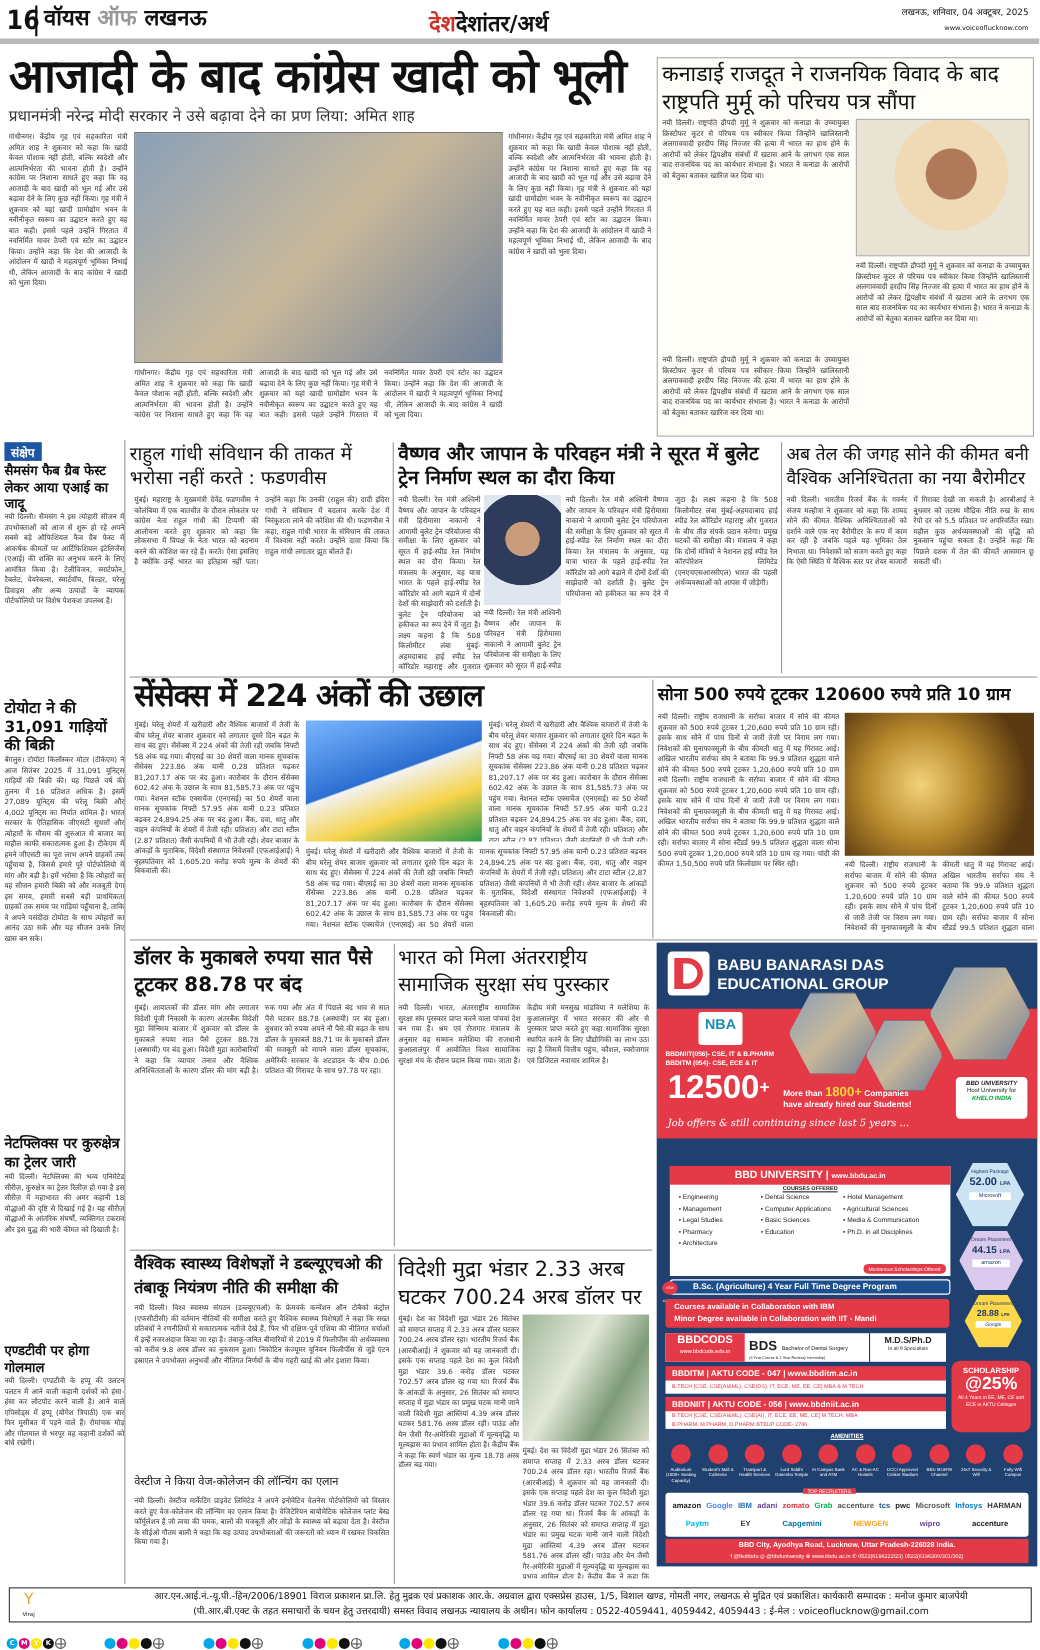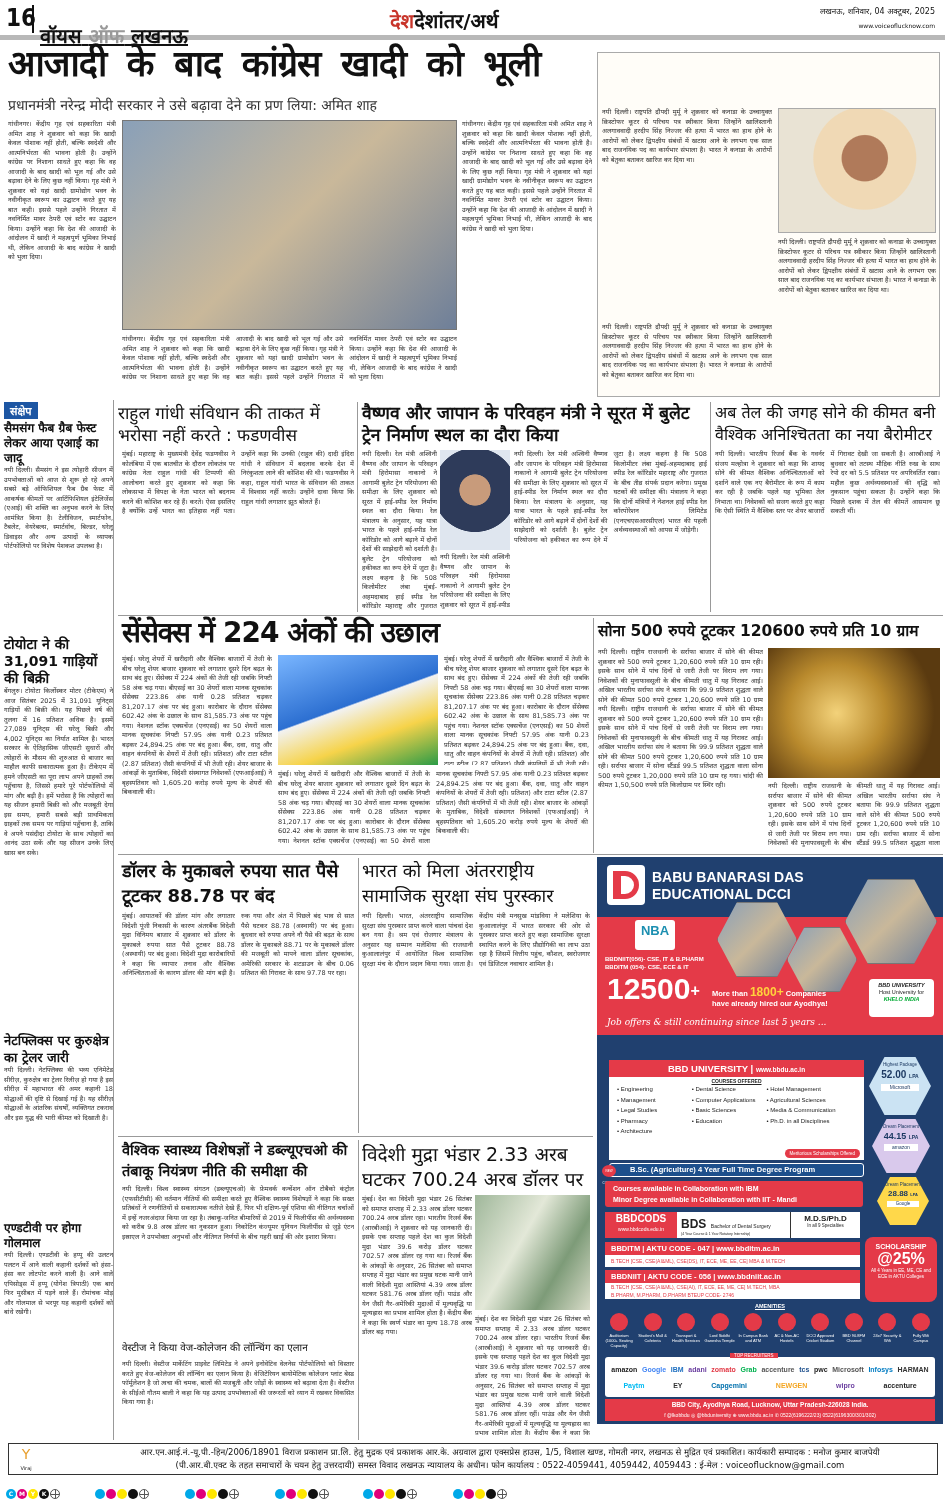--- a/index.html
+++ b/index.html
@@ -1,21 +1,21 @@
 <!DOCTYPE html>
 <html><head>
 <meta charset="utf-8">
 <style>
   * { box-sizing: border-box; margin: 0; padding: 0; }
   body { width: 945px; height: 1500px; background: #fff; font-family: "DejaVu Sans", sans-serif; color: #111; position: relative; overflow: hidden; }
   .abs { position: absolute; }
   .masthead { left: 0; top: 0; width: 945px; height: 40px; border-bottom: 5px solid #b8b8b8; }
   .pgno { left: 6px; top: 4px; font-size: 24px; font-weight: bold; font-family: "DejaVu Sans Condensed", "DejaVu Sans", sans-serif; }
   .pgsep { left: 32px; top: 5px; width: 2px; height: 28px; background: #111; }
-  .paper { left: 40px; top: 22px; font-size: 20px; font-weight: bold; text-decoration: underline; }
+  .paper { left: 40px; top: 2px; font-size: 20px; font-weight: bold; }
   .paper .gray { color: #999; }
   .section { left: 390px; top: 7px; font-size: 20px; font-weight: bold; }
   .section .red { color: #c8352b; }
   .dateline { right: 10px; top: 5px; font-size: 8px; text-align: right; line-height: 14px; }
   .dateline .url { font-size: 6px; }
   .headline-xl { font-weight: bold; letter-spacing: -1px; line-height: 1.05; }
   .sub { color: #333; }
   .txt { font-size: 6.5px; line-height: 9.5px; color: #333; text-align: justify; overflow: hidden; }
   .col-rule { width: 1px; background: #999; }
   .photo { background: linear-gradient(135deg,#8aa0b8,#c9b89a 50%,#6e7f99); border: 1px solid #777; }
@@ -53,28 +53,29 @@
   </div>
   <div class="abs section">
     <span class="red">देश</span><span>देशांतर/अर्थ</span>
   </div>
   <div class="abs dateline">
     <div>लखनऊ, शनिवार, 04 अक्टूबर, 2025</div>
     <div class="url">www.voiceoflucknow.com</div>
   </div>
 </div>
 
-<div class="abs headline-xl" style="left:8px;top:48px;width:585px;font-size:36px;font-family:Liberation Mono, monospace;">आजादी के बाद कांग्रेस खादी को भूली</div>
+<div class="abs headline-xl" style="left:8px;top:48px;width:585px;font-size:42px;">आजादी के बाद कांग्रेस खादी को भूली</div>
 <div class="abs sub" style="left:8px;top:95px;width:585px;font-size:14px;">प्रधानमंत्री नरेन्द्र मोदी सरकार ने उसे बढ़ावा देने का प्रण लिया: अमित शाह</div>
 <div class="abs txt" style="left:8px;top:120px;width:108px;height:275px;">गांधीनगर। केंद्रीय गृह एवं सहकारिता मंत्री अमित शाह ने शुक्रवार को कहा कि खादी केवल पोशाक नहीं होती, बल्कि स्वदेशी और आत्मनिर्भरता की भावना होती है। उन्होंने कांग्रेस पर निशाना साधते हुए कहा कि वह आजादी के बाद खादी को भूल गई और उसे बढ़ावा देने के लिए कुछ नहीं किया। गृह मंत्री ने शुक्रवार को यहां खादी ग्रामोद्योग भवन के नवीनीकृत स्वरूप का उद्घाटन करते हुए यह बात कही। इससे पहले उन्होंने गिरतात में नवनिर्मित मावर ठेपरी एवं स्टोर का उद्घाटन किया। उन्होंने कहा कि देश की आजादी के आंदोलन में खादी ने महत्वपूर्ण भूमिका निभाई थी, लेकिन आजादी के बाद कांग्रेस ने खादी को भुला दिया।</div>
 <div class="abs photo" style="left:122px;top:120px;width:335px;height:210px;"></div>
 <div class="abs txt" style="left:122px;top:335px;width:335px;height:60px;column-count:3;column-gap:6px;">गांधीनगर। केंद्रीय गृह एवं सहकारिता मंत्री अमित शाह ने शुक्रवार को कहा कि खादी केवल पोशाक नहीं होती, बल्कि स्वदेशी और आत्मनिर्भरता की भावना होती है। उन्होंने कांग्रेस पर निशाना साधते हुए कहा कि वह आजादी के बाद खादी को भूल गई और उसे बढ़ावा देने के लिए कुछ नहीं किया। गृह मंत्री ने शुक्रवार को यहां खादी ग्रामोद्योग भवन के नवीनीकृत स्वरूप का उद्घाटन करते हुए यह बात कही। इससे पहले उन्होंने गिरतात में नवनिर्मित मावर ठेपरी एवं स्टोर का उद्घाटन किया। उन्होंने कहा कि देश की आजादी के आंदोलन में खादी ने महत्वपूर्ण भूमिका निभाई थी, लेकिन आजादी के बाद कांग्रेस ने खादी को भुला दिया।</div>
 <div class="abs txt" style="left:462px;top:120px;width:130px;height:275px;column-count:1;">गांधीनगर। केंद्रीय गृह एवं सहकारिता मंत्री अमित शाह ने शुक्रवार को कहा कि खादी केवल पोशाक नहीं होती, बल्कि स्वदेशी और आत्मनिर्भरता की भावना होती है। उन्होंने कांग्रेस पर निशाना साधते हुए कहा कि वह आजादी के बाद खादी को भूल गई और उसे बढ़ावा देने के लिए कुछ नहीं किया। गृह मंत्री ने शुक्रवार को यहां खादी ग्रामोद्योग भवन के नवीनीकृत स्वरूप का उद्घाटन करते हुए यह बात कही। इससे पहले उन्होंने गिरतात में नवनिर्मित मावर ठेपरी एवं स्टोर का उद्घाटन किया। उन्होंने कहा कि देश की आजादी के आंदोलन में खादी ने महत्वपूर्ण भूमिका निभाई थी, लेकिन आजादी के बाद कांग्रेस ने खादी को भुला दिया।</div>
 
 <div class="abs boxed" style="left:597px;top:52px;width:343px;height:345px;">
+  <div class="abs" style="left:4px;top:2px;width:335px;font-size:19.5px;line-height:25px;">कनाडाई राजदूत ने राजनयिक विवाद के बाद राष्ट्रपति मुर्मू को परिचय पत्र सौंपा</div>
   <div class="abs txt" style="left:4px;top:55px;width:170px;height:210px;">नयी दिल्ली। राष्ट्रपति द्रौपदी मुर्मू ने शुक्रवार को कनाडा के उच्चायुक्त क्रिस्टोफर कूटर से परिचय पत्र स्वीकार किया जिन्होंने खालिस्तानी अलगाववादी हरदीप सिंह निज्जर की हत्या में भारत का हाथ होने के आरोपों को लेकर द्विपक्षीय संबंधों में खटास आने के लगभग एक साल बाद राजनयिक पद का कार्यभार संभाला है। भारत ने कनाडा के आरोपों को बेतुका बताकर खारिज कर दिया था।</div>
   <div class="abs photo-lady" style="left:180px;top:55px;width:158px;height:125px;"></div>
   <div class="abs txt" style="left:180px;top:185px;width:158px;height:155px;">नयी दिल्ली। राष्ट्रपति द्रौपदी मुर्मू ने शुक्रवार को कनाडा के उच्चायुक्त क्रिस्टोफर कूटर से परिचय पत्र स्वीकार किया जिन्होंने खालिस्तानी अलगाववादी हरदीप सिंह निज्जर की हत्या में भारत का हाथ होने के आरोपों को लेकर द्विपक्षीय संबंधों में खटास आने के लगभग एक साल बाद राजनयिक पद का कार्यभार संभाला है। भारत ने कनाडा के आरोपों को बेतुका बताकर खारिज कर दिया था।</div>
   <div class="abs txt" style="left:4px;top:270px;width:170px;height:70px;">नयी दिल्ली। राष्ट्रपति द्रौपदी मुर्मू ने शुक्रवार को कनाडा के उच्चायुक्त क्रिस्टोफर कूटर से परिचय पत्र स्वीकार किया जिन्होंने खालिस्तानी अलगाववादी हरदीप सिंह निज्जर की हत्या में भारत का हाथ होने के आरोपों को लेकर द्विपक्षीय संबंधों में खटास आने के लगभग एक साल बाद राजनयिक पद का कार्यभार संभाला है। भारत ने कनाडा के आरोपों को बेतुका बताकर खारिज कर दिया था।</div>
 </div>
 
 <div class="abs" style="left:4px;top:400px;width:110px;height:1040px;border-right:1px solid #999;">
   <div class="brief-tab" style="display:inline-block;">संक्षेप</div>
   <div class="brief-title" style="margin-top:2px;">सैमसंग फैब ग्रैब फेस्ट लेकर आया एआई का जादू</div>
   <div class="txt" style="height:170px;">नयी दिल्ली। सैमसंग ने इस त्योहारी सीजन में उपभोक्ताओं को आज से शुरू हो रहे अपने सबसे बड़े ऑफिशियल फैब ग्रैब फेस्ट में आकर्षक कीमतों पर आर्टिफिशियल इंटेलिजेंस (एआई) की शक्ति का अनुभव करने के लिए आमंत्रित किया है। टेलीविजन, स्मार्टफोन, टैबलेट, वेयरेबल्स, स्मार्टवॉच, बिल्डर, घरेलू डिवाइस और अन्य उत्पादों के व्यापक पोर्टफोलियो पर विशेष पेशकश उपलब्ध है।</div>
@@ -138,41 +139,41 @@
 <div class="abs photo-money" style="left:475px;top:1195px;width:115px;height:115px;"></div>
 <div class="abs txt" style="left:475px;top:1315px;width:115px;height:120px;">मुंबई। देश का विदेशी मुद्रा भंडार 26 सितंबर को समाप्त सप्ताह में 2.33 अरब डॉलर घटकर 700.24 अरब डॉलर रहा। भारतीय रिजर्व बैंक (आरबीआई) ने शुक्रवार को यह जानकारी दी। इसके एक सप्ताह पहले देश का कुल विदेशी मुद्रा भंडार 39.6 करोड़ डॉलर घटकर 702.57 अरब डॉलर रह गया था। रिजर्व बैंक के आंकड़ों के अनुसार, 26 सितंबर को समाप्त सप्ताह में मुद्रा भंडार का प्रमुख घटक मानी जाने वाली विदेशी मुद्रा आस्तियां 4.39 अरब डॉलर घटकर 581.76 अरब डॉलर रहीं। पाउंड और येन जैसी गैर-अमेरिकी मुद्राओं में मूल्यवृद्धि या मूल्यह्रास का प्रभाव शामिल होता है। केंद्रीय बैंक ने कहा कि स्वर्ण भंडार का मूल्य 18.78 अरब डॉलर बढ़ गया।</div>
 
 <div class="abs ad">
   <div class="abs" style="left:0;top:0;width:346px;height:60px;background:#20406f;"></div>
   <div class="abs" style="left:10px;top:8px;width:38px;height:40px;background:#fff;border-radius:4px;">
     <div style="position:absolute;left:6px;top:6px;width:26px;height:28px;border:5px solid #e43a48;border-left-width:8px;border-radius:0 14px 14px 0;"></div>
   </div>
   <div class="abs" style="left:55px;top:12px;font-size:14px;font-weight:bold;line-height:17px;">
     <div>BABU BANARASI DAS</div>
-    <div>EDUCATIONAL DCCI</div>
+    <div>EDUCATIONAL GROUP</div>
   </div>
   <div class="abs ad-red" style="left:0;top:60px;width:346px;height:118px;"></div>
   <div class="hex photo" style="left:120px;top:45px;width:80px;height:75px;"></div>
   <div class="hex photo" style="left:190px;top:70px;width:70px;height:65px;"></div>
   <div class="hex photo" style="left:248px;top:22px;width:92px;height:85px;"></div>
   <div class="abs ad-white" style="left:38px;top:63px;width:40px;height:30px;border-radius:3px;text-align:center;font-size:13px;font-weight:bold;color:#1c8fb0;line-height:22px;">
     <span>NBA</span>
   </div>
   <div class="abs" style="left:8px;top:98px;font-size:6px;font-weight:bold;line-height:8px;">
     <div>BBDNIIT(056)- CSE, IT &amp; B.PHARM</div>
     <div>BBDITM (054)- CSE, ECE &amp; IT</div>
   </div>
   <div class="abs" style="left:10px;top:115px;font-size:30px;font-weight:bold;">
     <span>12500</span><span style="font-size:16px;vertical-align:middle;">+</span>
   </div>
   <div class="abs" style="left:115px;top:130px;font-size:7.5px;font-weight:bold;line-height:10px;">
     <span>More than</span>
     <span style="color:#ffd23c;font-size:12px;">1800+</span>
     <span>Companies</span>
-    <div>have already hired our Ayodhya!</div>
+    <div>have already hired our Students!</div>
   </div>
   <div class="abs" style="left:10px;top:160px;font-size:9px;font-style:italic;font-family:'DejaVu Serif',serif;">Job offers &amp; still continuing since last 5 years ...</div>
   <div class="abs ad-white" style="left:272px;top:122px;width:65px;height:38px;border-radius:4px;text-align:center;font-size:5.5px;line-height:7px;padding-top:3px;">
     <div style="font-weight:bold;font-style:italic;">BBD UNIVERSITY</div>
     <div>Host University for</div>
     <div style="font-weight:bold;font-style:italic;color:#0a3;">KHELO INDIA</div>
   </div>
 
   <div class="abs ad-white" style="left:12px;top:203px;width:255px;height:100px;">
     <div class="ad-red" style="height:17px;color:#fff;text-align:center;font-size:9.5px;font-weight:bold;line-height:17px;">

